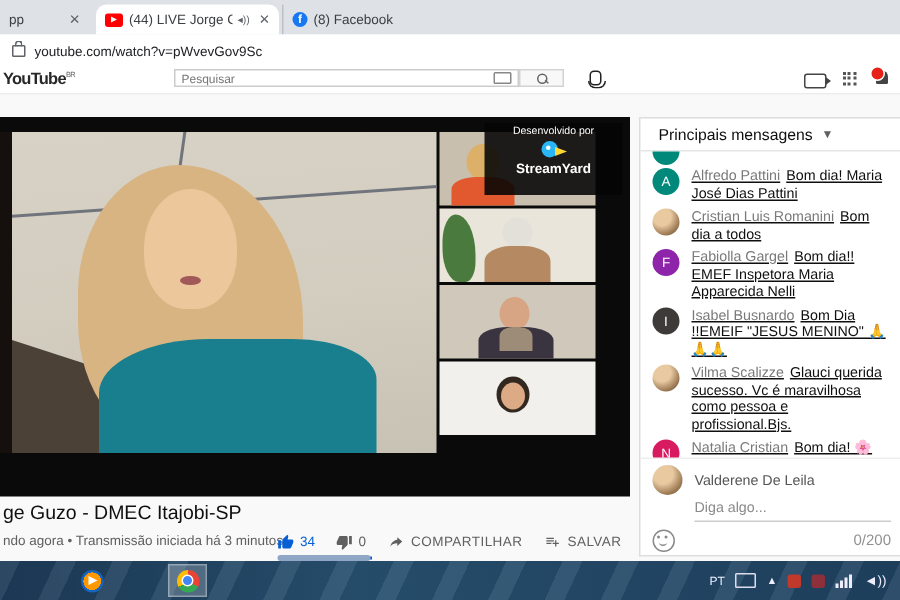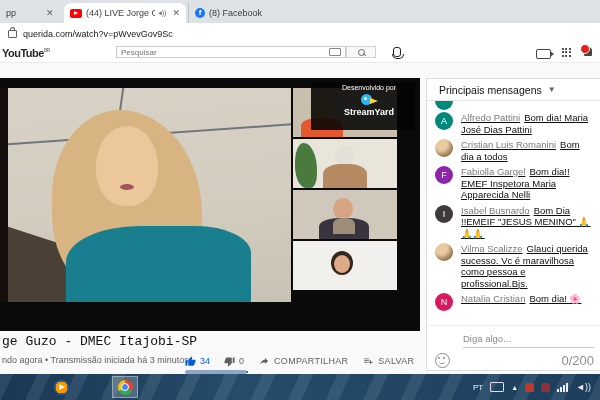--- a/index.html
+++ b/index.html
@@ -75,31 +75,31 @@
   .thumb{position:relative;width:104px;height:49px;margin-bottom:2px;overflow:hidden;}
   .t1{background:#c9bfae;}
   .t2{background:#e9e5da;}
   .t3{background:#cfc8bb;}
   .t4{background:#f1f0ec;}
   .ph-head{position:absolute;border-radius:50%;}
   .ph-torso{position:absolute;border-radius:40% 40% 0 0;}
   .plant{position:absolute;left:2px;top:4px;width:22px;height:45px;background:#4a7a3d;border-radius:40% 60% 30% 50%;}
 
   .devby{position:absolute;right:5px;top:4px;width:92px;height:46px;background:rgba(5,5,5,0.88);
-    color:#fff;text-align:center;padding-top:2px;padding-left:12px;}
+    color:#fff;text-align:center;padding-top:2px;}
   .devby .dtxt{font-size:7px;}
   .sybird{width:16px;height:12px;margin:3px auto 1px auto;position:relative;}
   .sybird .body{position:absolute;left:0;top:0;width:11px;height:11px;background:#29b6f6;border-radius:50%;}
   .sybird .eye{position:absolute;left:3px;top:3px;width:3px;height:3px;background:#fff;border-radius:50%;}
   .sybird .beak{position:absolute;left:9px;top:4px;border-left:8px solid #fdd835;
     border-top:3px solid transparent;border-bottom:3px solid transparent;}
   .devby .brand{font-size:9px;font-weight:bold;}
 
   
-  .vtitle{left:2px;top:334px;font-size:13px;color:#0f0f0f;white-space:nowrap;font-family:Liberation Mono, monospace;}
+  .vtitle{left:2px;top:334px;font-size:13px;color:#0f0f0f;white-space:nowrap;}
   .vinfo{left:2px;top:355px;font-size:9px;color:#606060;white-space:nowrap;}
   .actions{left:185px;top:353px;height:16px;display:flex;align-items:center;font-size:9px;color:#606060;}
   .act{display:flex;align-items:center;margin-right:14px;cursor:pointer;}
   .act svg{margin-right:4px;}
   .likecount{color:#065fd4;}
   .actlabel{letter-spacing:0.3px;}
   .likebar{left:186px;top:371px;width:62px;height:2px;background:#065fd4;}
 
   
   .chat{left:426px;top:78px;width:176px;height:293px;background:#fff;
@@ -120,21 +120,21 @@
   .ci-av{width:20px;height:20px;border-radius:50%;flex:none;margin-right:8px;
     background:radial-gradient(circle at 35% 30%,#e8c9a0 0 35%,#9c7a55 70%,#6b4f33 100%);}
   .ci-name{font-size:9.5px;color:#555;}
   .ci-field{margin:3px 0 0 28px;border-bottom:1px solid #ccc;font-size:9.5px;color:#8a8a8a;
     padding-bottom:3px;}
   .ci-row2{display:flex;align-items:center;justify-content:space-between;margin-top:5px;}
   .emoji-btn{width:13px;height:13px;border:1.3px solid #8a8a8a;border-radius:50%;position:relative;}
   .emoji-btn:before{content:"";position:absolute;left:2px;top:3px;width:2px;height:2px;background:#8a8a8a;border-radius:50%;box-shadow:5px 0 0 #8a8a8a;}
   .emoji-btn:after{content:"";position:absolute;left:2.5px;top:6px;width:6px;height:3px;
     border-bottom:1.3px solid #8a8a8a;border-radius:0 0 6px 6px;}
-  .ci-count{font-size:13px;color:#909090;text-align:center;}
+  .ci-count{font-size:10px;color:#909090;text-align:center;}
 
   
   .hscroll{left:185px;top:370px;width:62px;height:4px;background:#8fa7c4;border-radius:2px;}
 
   
   .taskbar{left:0;top:374px;width:600px;height:26px;
     background:linear-gradient(90deg,#1d3a57,#27506f 40%,#1f4160);}
   .taskbar:before{content:"";position:absolute;inset:0;
     background:repeating-linear-gradient(115deg,rgba(255,255,255,0.07) 0 12px,rgba(0,0,0,0.05) 12px 34px);}
   .tb-icon{position:absolute;top:2px;width:26px;height:22px;display:flex;align-items:center;justify-content:center;}
@@ -175,21 +175,21 @@
     </div>
     <div class="tab tab-fb">
       <span class="favicon-fb">f</span>
       <span class="lbl">(8) Facebook</span>
     </div>
   </div>
 
   <div class="abs toolbar">
     <div class="omni">
       <span class="lock"></span>
-      <span class="url">querida.com/watch?v=pWvevGov9Sc</span>
+      <span class="url">youtube.com/watch?v=pWvevGov9Sc</span>
     </div>
   </div>
 
   <div class="abs ytheader">
     <div class="ytlogo"><span>YouTube</span><sup>BR</sup></div>
     <div class="searchbox">
       <input placeholder="Pesquisar" style="">
       <span class="kbd"></span>
     </div>
     <div class="searchbtn">
@@ -318,20 +318,24 @@
         <div class="msg">
           <span class="cav photo"></span>
           <span class="mtxt"><span class="mauthor">Vilma Scalizze</span><span>Glauci querida sucesso. Vc é maravilhosa como pessoa e profissional.Bjs.</span></span>
         </div>
         <div class="msg">
           <span class="cav" style="background: rgb(216, 27, 96);">N</span>
           <span class="mtxt"><span class="mauthor">Natalia Cristian</span><span>Bom dia! 🌸</span></span>
         </div>
       </div>
     <div class="chat-input">
+      <div class="ci-row1">
+        <span class="ci-av"></span>
+        <span class="ci-name">Valderene De Leila</span>
+      </div>
       <div class="ci-field">Diga algo...</div>
       <div class="ci-row2">
         <span class="emoji-btn"></span>
         <span class="ci-count">0/200</span>
       </div>
     </div>
   </div>
 
   <div class="abs hscroll"></div>
 

